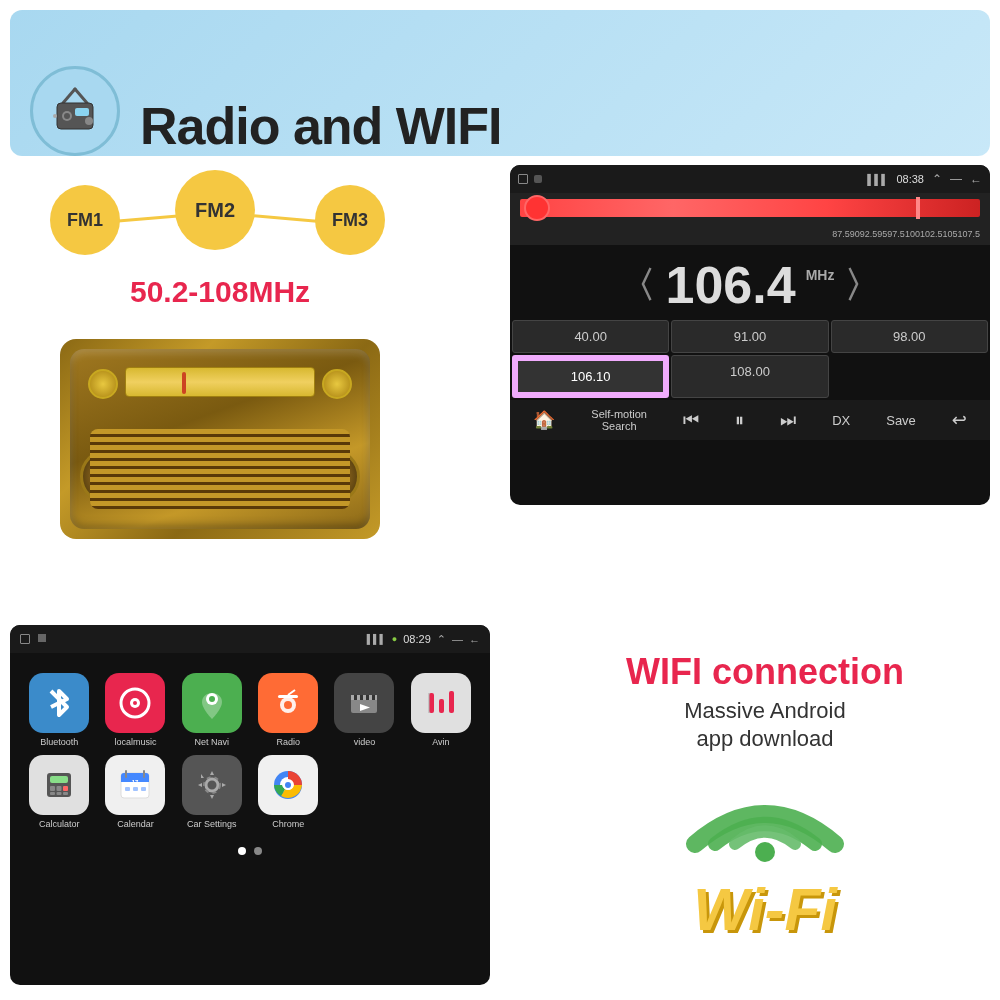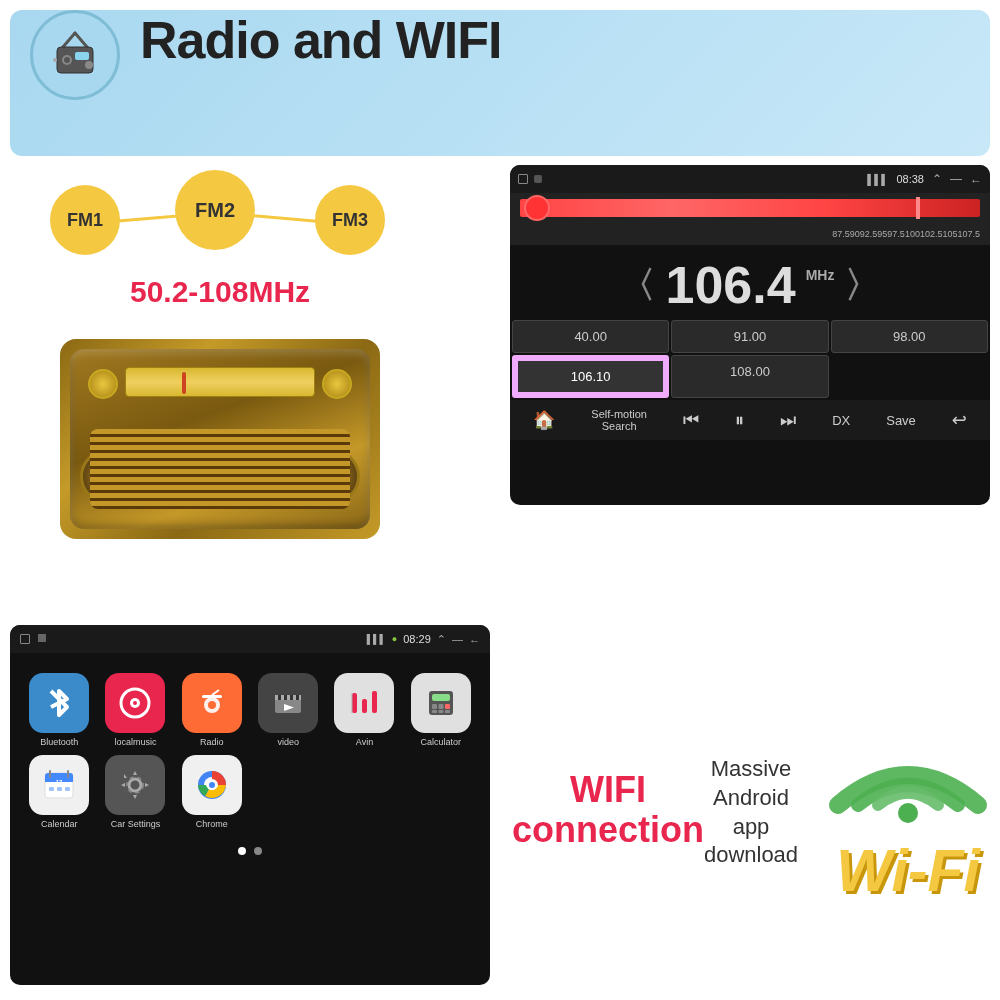--- a/index.html
+++ b/index.html
@@ -15,21 +15,21 @@
     
     .top-banner {
       position: absolute;
       top: 10px;
       left: 10px;
       right: 10px;
       height: 146px;
       background: linear-gradient(135deg, #a8d8f0 0%, #c8e8f8 100%);
       border-radius: 12px;
       display: flex;
-      align-items: flex-start;
+      align-items: flex-end;
       padding: 0 20px;
     }
     .radio-icon-circle {
       width: 90px;
       height: 90px;
       background: #a8d8f0;
       border-radius: 50%;
       display: flex;
       align-items: center;
       justify-content: center;
@@ -371,26 +371,26 @@
       width: 8px;
       height: 8px;
       border-radius: 50%;
       background: #888;
     }
     .page-dot.active { background: #fff; }
 
     
     .bottom-right-section {
       position: absolute;
-      bottom: 10px;
+      bottom: 22px;
       right: 10px;
       width: 450px;
       height: 360px;
       display: flex;
-      flex-direction: row;
+      flex-direction: column;
       align-items: center;
       justify-content: center;
     }
     .wifi-title {
       font-size: 36px;
       font-weight: bold;
       color: #e8264e;
       text-align: center;
       line-height: 1.1;
     }
@@ -558,20 +558,30 @@
       <div class="app-icon app-localmusic">
         <svg width="36" height="36" viewBox="0 0 36 36">
           <circle cx="18" cy="18" r="14" fill="none" stroke="white" stroke-width="3"></circle>
           <circle cx="18" cy="18" r="5" fill="white"></circle>
           <circle cx="18" cy="18" r="2" fill="#e8264e"></circle>
         </svg>
       </div>
       <span class="app-label">localmusic</span>
     </div>
 
+    <div class="app-item">
+      <div class="app-icon app-navi">
+        <svg width="36" height="36" viewBox="0 0 36 36">
+          <circle cx="18" cy="14" r="6" fill="white"></circle>
+          <path d="M18 8 C12 8 8 12 8 17 C8 24 18 34 18 34 C18 34 28 24 28 17 C28 12 24 8 18 8Z" fill="white" opacity="0.3"></path>
+          <circle cx="18" cy="14" r="3" fill="#4caf50"></circle>
+        </svg>
+      </div>
+      <span class="app-label">Net Navi</span>
+    </div>
 
     <div class="app-item">
       <div class="app-icon app-radio">
         <svg width="36" height="36" viewBox="0 0 36 36">
           <circle cx="18" cy="20" r="8" fill="white" opacity="0.9"></circle>
           <circle cx="18" cy="20" r="4" fill="#ff6b35"></circle>
           <rect x="8" y="10" width="20" height="3" rx="1.5" fill="white"></rect>
           <line x1="25" y1="5" x2="18" y2="10" stroke="white" stroke-width="2"></line>
         </svg>
       </div>

